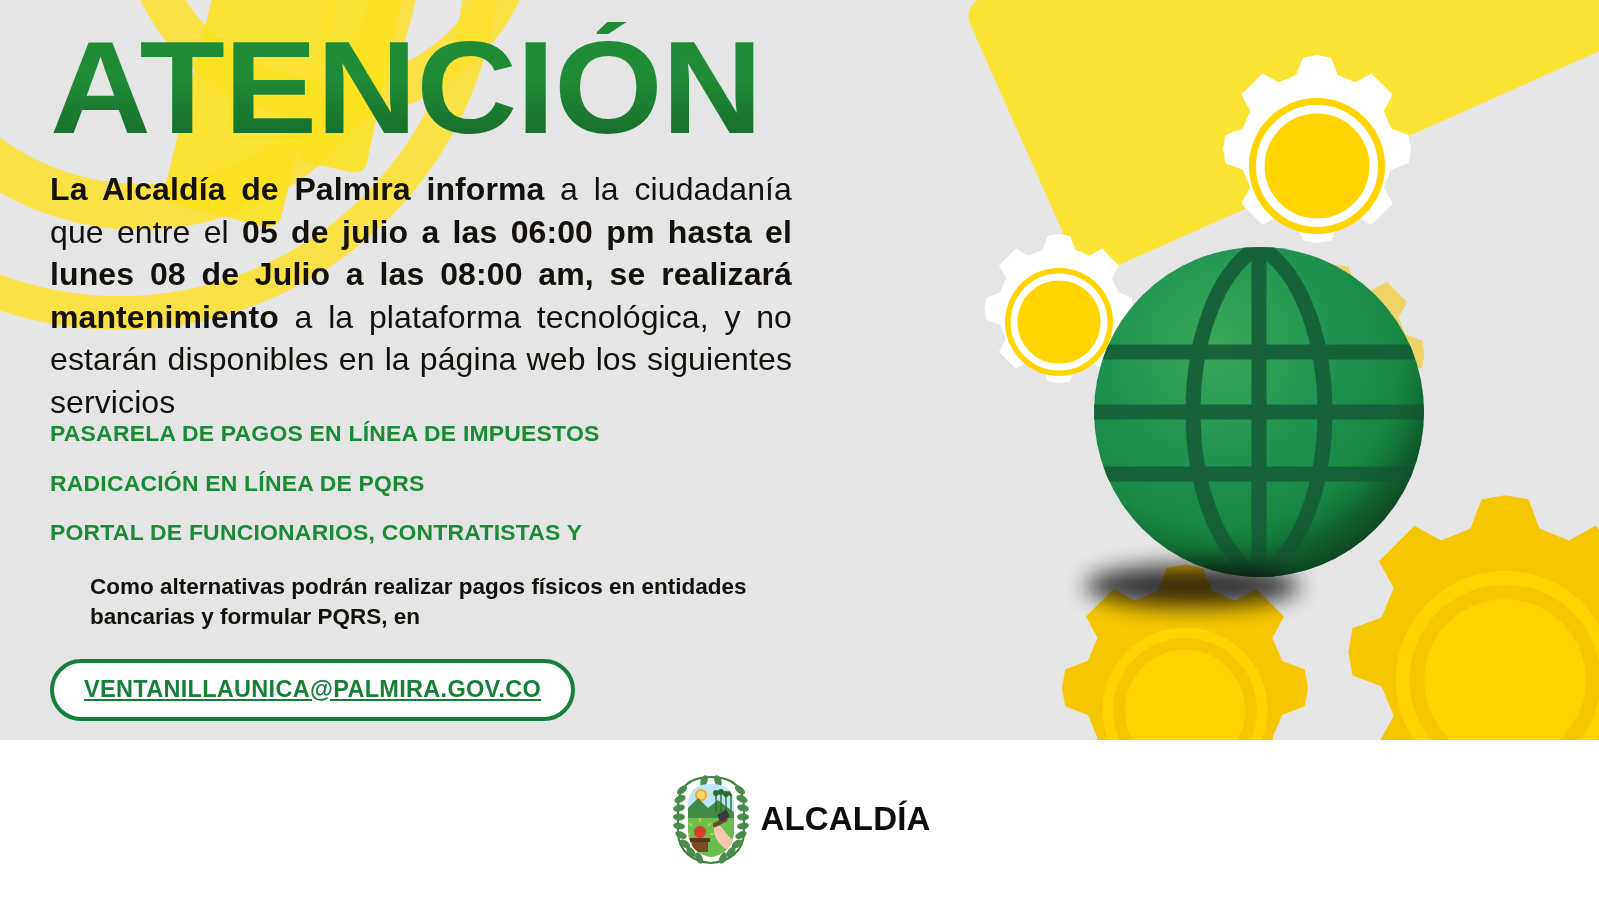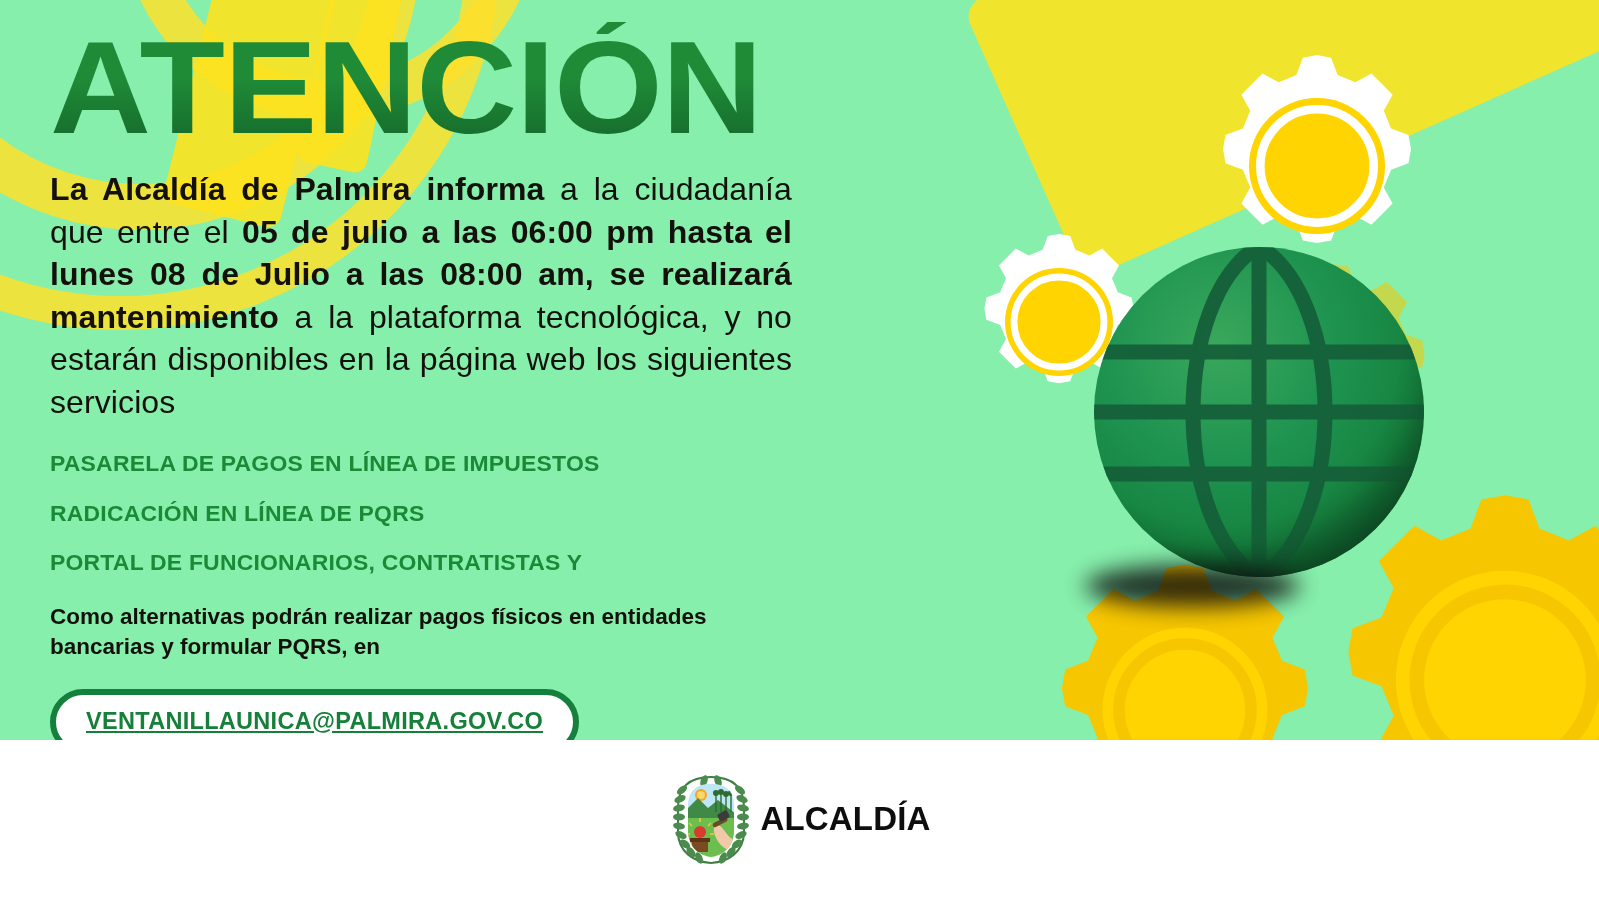--- a/index.html
+++ b/index.html
@@ -20,21 +20,21 @@
     overflow: hidden;
     background: #ffffff;
   }
 
   
   .stage {
     position: absolute;
     left: 0; top: 0;
     width: 1599px;
     height: 740px;
-    background: #86efac;
+    background: #e5e5e5;
     overflow: hidden;
   }
 
   
   .swirl {
     position: absolute;
     border-radius: 50%;
     background: transparent;
     border: 46px solid #fee12a;
     opacity: .85;
@@ -90,21 +90,20 @@
     line-height: 1.33;
     color: #14110c;
     font-weight: 400;
     text-align: justify;
     width: 742px;
     letter-spacing: .1px;
   }
   .lede b { font-weight: 700; }
 
   .services {
-    margin-top: 30px;
     list-style: none;
   }
   .service {
     color: #1a8a37;
     font-weight: 700;
     font-size: 22.5px;
     letter-spacing: .2px;
     line-height: 1;
     margin-bottom: 27px;
     transform: scaleX(1.02);
@@ -112,27 +111,28 @@
     white-space: nowrap;
   }
 
   .alt-note {
     margin-top: 6px;
     font-size: 22.5px;
     line-height: 1.35;
     font-weight: 700;
     color: #14110c;
     width: 680px;
+    margin-left: 40px;
   }
 
   .email-pill {
     margin-top: 26px;
     display: inline-block;
     background: #ffffff;
-    border: 6px solid #15803d;
+    border: 4px solid #15803d;
     border-radius: 40px;
     padding: 13px 30px 14px 30px;
     color: #16803a;
     font-weight: 700;
     font-size: 23.5px;
     letter-spacing: .3px;
     white-space: nowrap;
     cursor: pointer;
   }
 

